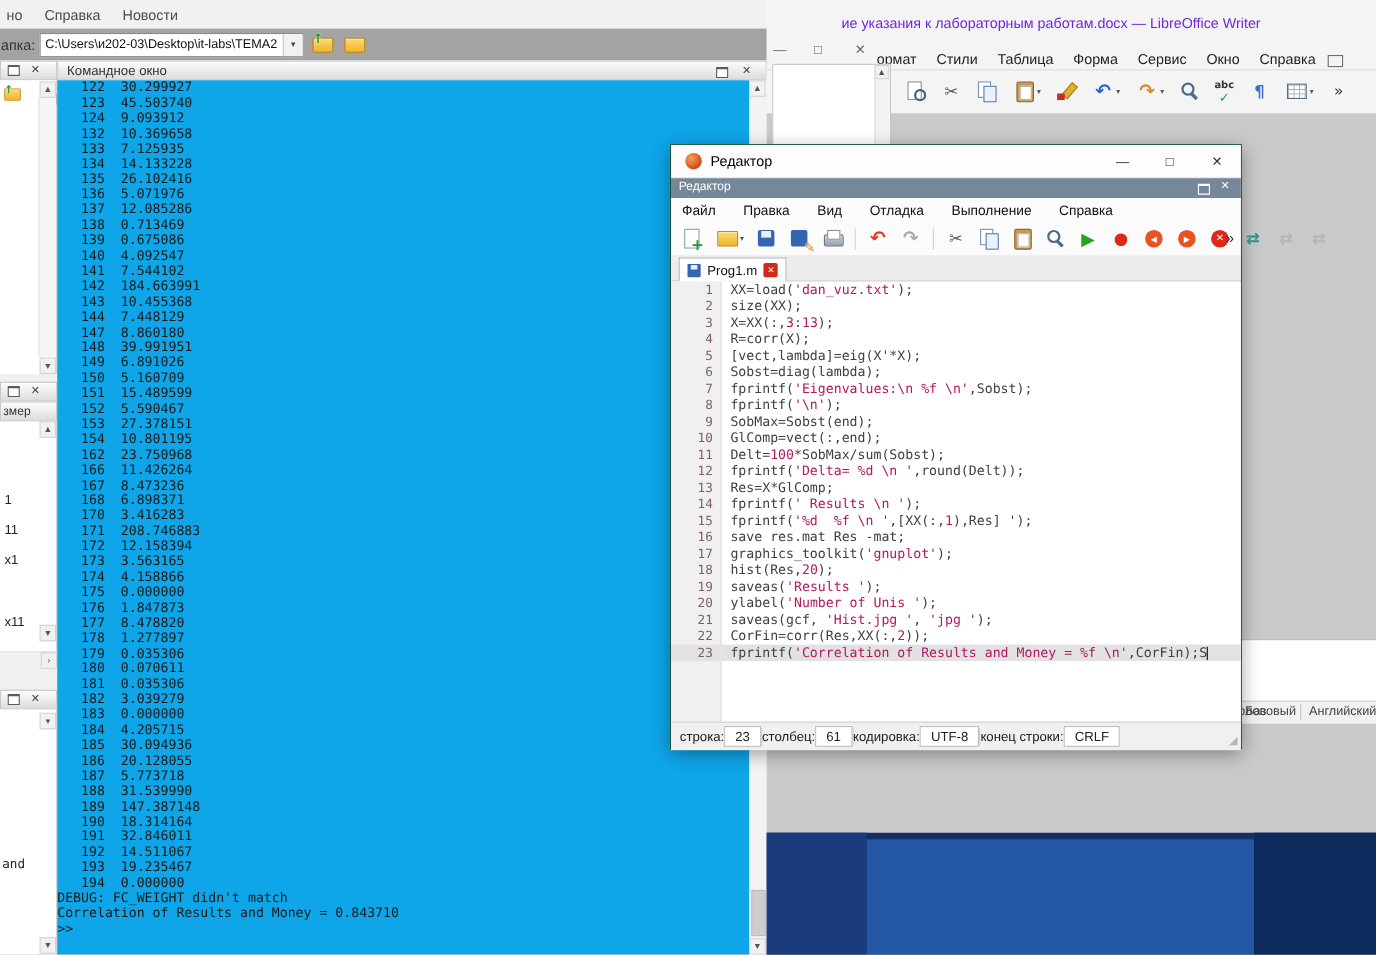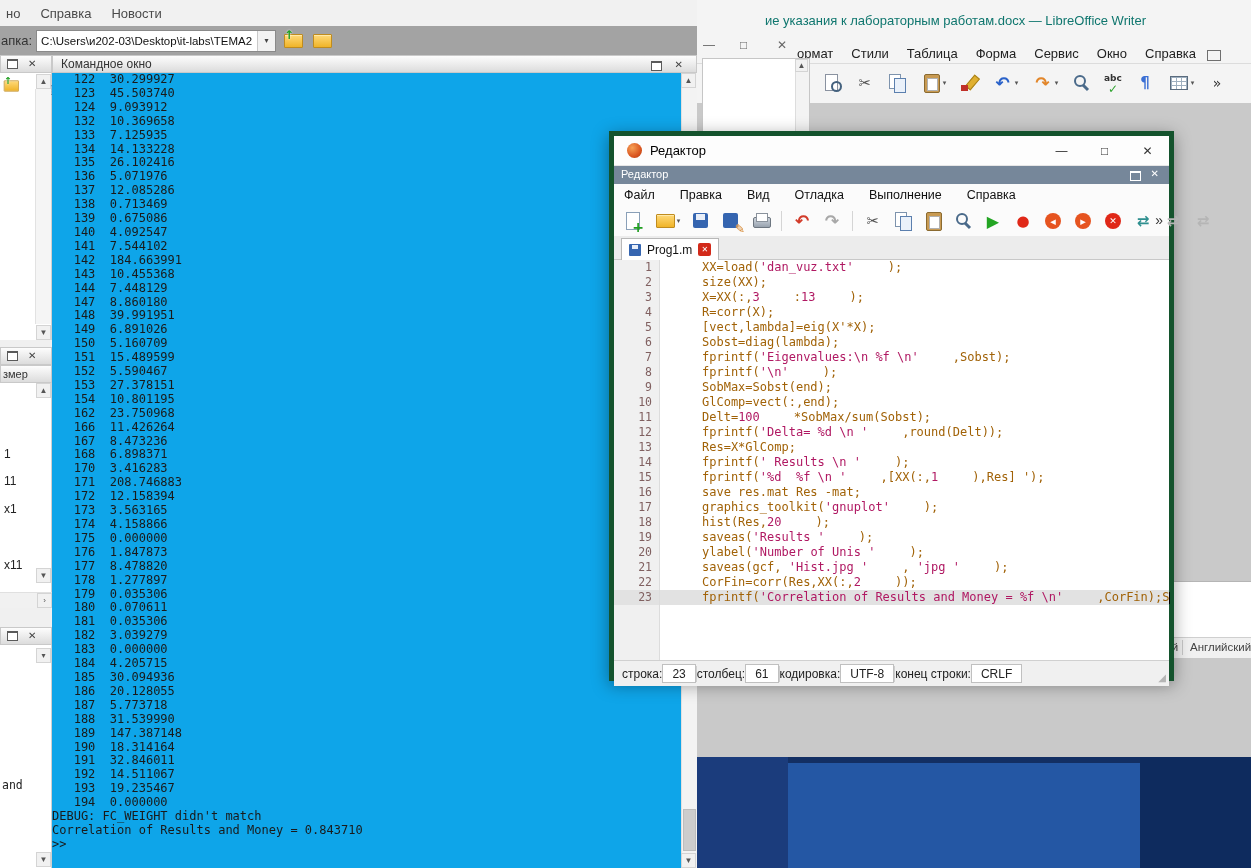--- a/index.html
+++ b/index.html
@@ -34,21 +34,21 @@
 
   
   .cmdwin{left:52px;top:55px;width:645px;height:813px;background:#fff;}
   .cmd-body{position:absolute;left:0;top:18px;right:15px;bottom:0;background:#0ea5e9;overflow:hidden;}
   .cmd-line{font-size:12px;line-height:13.9px;white-space:pre;color:#1a1a1a;}
   .vscroll{position:absolute;right:0;top:18px;bottom:0;width:15px;background:#f3f3f3;border-left:1px solid #e0e0e0;}
   .thumb{position:absolute;left:1px;right:1px;background:#cdcdcd;border:1px solid #bdbdbd;box-sizing:border-box;}
 
   
   .writer{left:697px;top:0;width:554px;height:757px;background:#f4f4f4;}
-  .w-title{position:absolute;left:68px;top:13px;font-size:13px;color:#0f766e;white-space:nowrap;}
+  .w-title{position:absolute;left:68px;top:13px;font-size:13px;color:#6d28d9;white-space:nowrap;}
   .w-menubar{position:absolute;left:0;top:44px;width:100%;height:19px;display:flex;align-items:center;gap:18px;padding-left:100px;box-sizing:border-box;}
   .w-menubar .mi{font-size:13px;color:#222;}
   .w-toolbar{position:absolute;left:0;top:63px;width:100%;height:40px;background:#f4f4f4;border-top:1px solid #dcdcdc;box-sizing:border-box;}
   .w-icons{position:absolute;left:123px;top:6px;display:flex;gap:6px;align-items:center;}
   .w-doc{position:absolute;left:0;top:103px;width:100%;height:654px;background:#c9c9c9;}
   .w-page{position:absolute;left:0;top:581px;width:100%;height:56px;background:#ffffff;border-top:1px solid #b5b5b5;}
   .w-status{position:absolute;left:0;top:637px;width:100%;height:20px;background:#f1f1f1;border-top:1px solid #cfcfcf;font-size:11.5px;color:#444;}
   .w-status span{position:absolute;top:3px;white-space:nowrap;}
   .w-sep{position:absolute;top:2px;width:1px;height:15px;background:#c8c8c8;}
   .wc{position:absolute;top:38px;font-size:12px;color:#666;}
@@ -58,21 +58,21 @@
   .docpanel{left:702px;top:58px;width:108px;height:74px;background:#fff;border:1px solid #c6c6c6;box-sizing:border-box;z-index:5;}
   .docpanel .sb{position:absolute;right:0;top:0;bottom:0;width:13px;background:#f3f3f3;border-left:1px solid #ddd;}
 
   
   .desktop{left:697px;top:757px;width:554px;height:111px;background:#132f63;}
   .dsk1{position:absolute;left:0;top:0;width:91px;height:111px;background:#1b3c7c;}
   .dsk2{position:absolute;left:91px;top:6px;width:352px;height:105px;background:#2457a4;}
   .dsk3{position:absolute;left:443px;top:0;width:111px;height:111px;background:#0e2b5e;}
 
   
-  .editor{left:609px;top:131px;width:565px;height:550px;background:#fff;border:5px solid #14532d;
+  .editor{left:609px;top:131px;width:520px;height:550px;background:#fff;border:1px solid #14532d;
           box-shadow:0 4px 16px rgba(0,0,0,.38);box-sizing:border-box;z-index:10;}
   .e-title{position:absolute;left:0;top:0;width:100%;height:30px;background:#fdfdfd;border-bottom:1px solid #e6e6e6;box-sizing:border-box;}
   .octave-logo{position:absolute;left:13px;top:7px;width:15px;height:15px;border-radius:50%;
                background:radial-gradient(circle at 35% 32%,#f6a055,#d9541f 62%,#a83a10);}
   .e-title-text{position:absolute;left:36px;top:7px;font-size:13px;color:#000;}
   .e-ctrls{position:absolute;right:0;top:0;height:29px;display:flex;}
   .e-ctrls .wbtn{width:43px;height:29px;display:flex;align-items:center;justify-content:center;font-size:12px;color:#333;}
   .e-dockbar{position:absolute;left:0;top:30px;width:100%;height:18px;background:#76879a;color:#fff;}
   .e-dockbar .t{position:absolute;left:7px;top:2px;font-size:11px;}
   .e-menubar{position:absolute;left:0;top:48px;width:100%;height:22px;background:#fbfbfb;display:flex;align-items:center;gap:25px;padding-left:10px;box-sizing:border-box;}
@@ -86,21 +86,21 @@
   .mini-save{width:12px;height:12px;background:#3565b0;border-radius:1px;position:relative;}
   .mini-save::after{content:'';position:absolute;left:3px;top:1px;width:6px;height:4px;background:#e8eef8;}
   .tab-close{width:13px;height:13px;background:#d22a1a;color:#fff;font-size:8px;display:flex;align-items:center;justify-content:center;border-radius:2px;}
   .e-code{position:absolute;left:0;top:124px;width:100%;height:405px;background:#fff;}
   .gutter{position:absolute;left:0;top:0;width:46px;height:100%;background:#f0f0f0;border-right:1px solid #dcdcdc;box-sizing:border-box;}
   .gl{height:15px;line-height:15px;font-size:11.5px;text-align:right;padding-right:7px;color:#806060;font-family:"DejaVu Sans Mono",monospace;}
   .code-rows{position:absolute;left:46px;top:0;right:0;height:100%;}
   .cl{height:15px;line-height:15px;font-size:12px;padding-left:8px;white-space:pre;font-family:"DejaVu Sans Mono","Liberation Mono",monospace;color:#1a1a1a;}
   .cur{background:#e2e2e2;}
   .c-m{color:#b01862;}
-  .c-d{color:#a16207;margin-left:34px;}
+  .c-d{color:#404040;}
   .caret-bar{display:inline-block;width:1px;height:12px;background:#000;vertical-align:middle;}
   .e-status{position:absolute;left:0;top:524px;width:100%;height:26px;background:#f0f0f0;border-top:1px solid #d0d0d0;display:flex;align-items:center;gap:0;padding-left:8px;box-sizing:border-box;font-size:12px;color:#222;}
   .sb-box{background:#fff;border:1px solid #c0c0c0;padding:0 9px;height:17px;display:flex;align-items:center;font-size:12px;}
   .sb-sep{width:1px;height:16px;background:#cfcfcf;}
   .grip{position:absolute;right:3px;bottom:3px;color:#b5b5b5;font-size:10px;}
 
   
   .tbi{width:26px;height:26px;display:inline-flex;align-items:center;justify-content:center;}
   .tbi.hasdd{width:34px;}
   .caret{font-size:7px;color:#555;margin-left:1px;}

